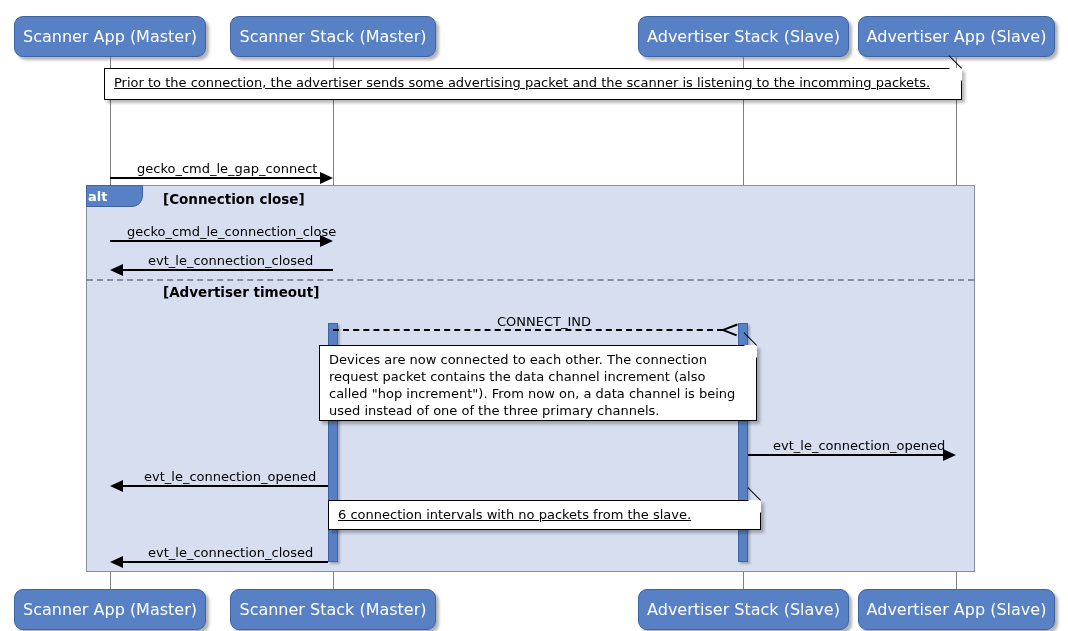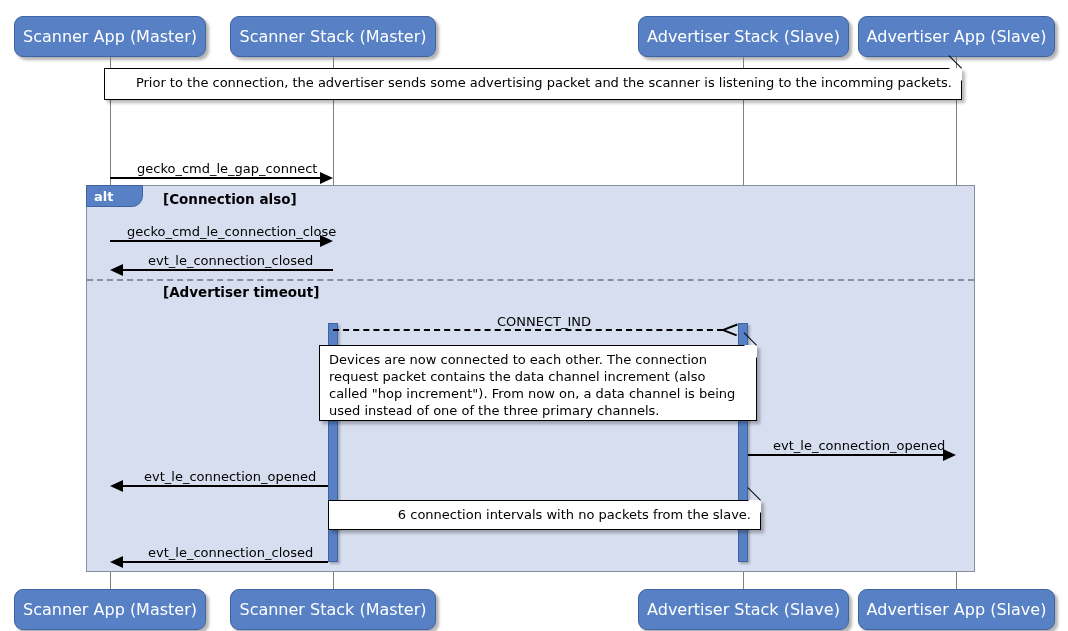--- a/index.html
+++ b/index.html
@@ -62,21 +62,21 @@
     border: 1px solid #878f9e;
   }
   .fragment-tab {
     position: absolute;
     box-sizing: border-box;
     background: #5781c4;
     border: 1px solid #3f63a0;
     color: #ffffff;
     font-size: 13px;
     font-weight: bold;
-    padding-left: 7px;
+    padding-left: 1px;
     display: flex;
     align-items: center;
     border-bottom-right-radius: 11px;
   }
   .fragment-guard {
     position: absolute;
     font-size: 13.5px;
     font-weight: bold;
     color: #000000;
     white-space: nowrap;
@@ -139,21 +139,22 @@
     font-size: 13px;
     color: #000000;
     line-height: 1.32;
     box-shadow: 3px 3px 3px rgba(0,0,0,0.28);
   }
   .note .note-text {
     display: block;
     padding: 5px 9px 5px 9px;
   }
   .note.centered .note-text {
-    text-align: right;
+    text-align: left;
+    text-decoration: underline;
   }
   .note .fold-cut {
     position: absolute;
     top: -1px;
     right: -1px;
     width: 0;
     height: 0;
     border-top: 13px solid #ffffff;
     border-left: 13px solid transparent;
   }
@@ -191,21 +192,21 @@
   <div class="lifeline" style="left:743px; top:57px; height:533px;"></div>
   <div class="lifeline" style="left:956px; top:57px; height:533px;"></div>
 
   <div class="fragment" style="left:86px; top:185px; width:889px; height:387px;"></div>
 
   <div class="fragment-tab" style="left:86px; top:185px; width:57px; height:22px;">
     <span>alt</span>
   </div>
 
   <div class="fragment-guard" style="left:163px; top:191px;">
-    <span>[Connection also]</span>
+    <span>[Connection close]</span>
   </div>
 
   <div class="fragment-divider" style="left:87px; top:279px; width:887px;"></div>
 
   <div class="fragment-guard" style="left:163px; top:284px;">
     <span>[Advertiser timeout]</span>
   </div>
 
   <div class="activation" style="left:328px; top:323px; height:239px;"></div>
   <div class="activation" style="left:738px; top:323px; height:239px;"></div>

